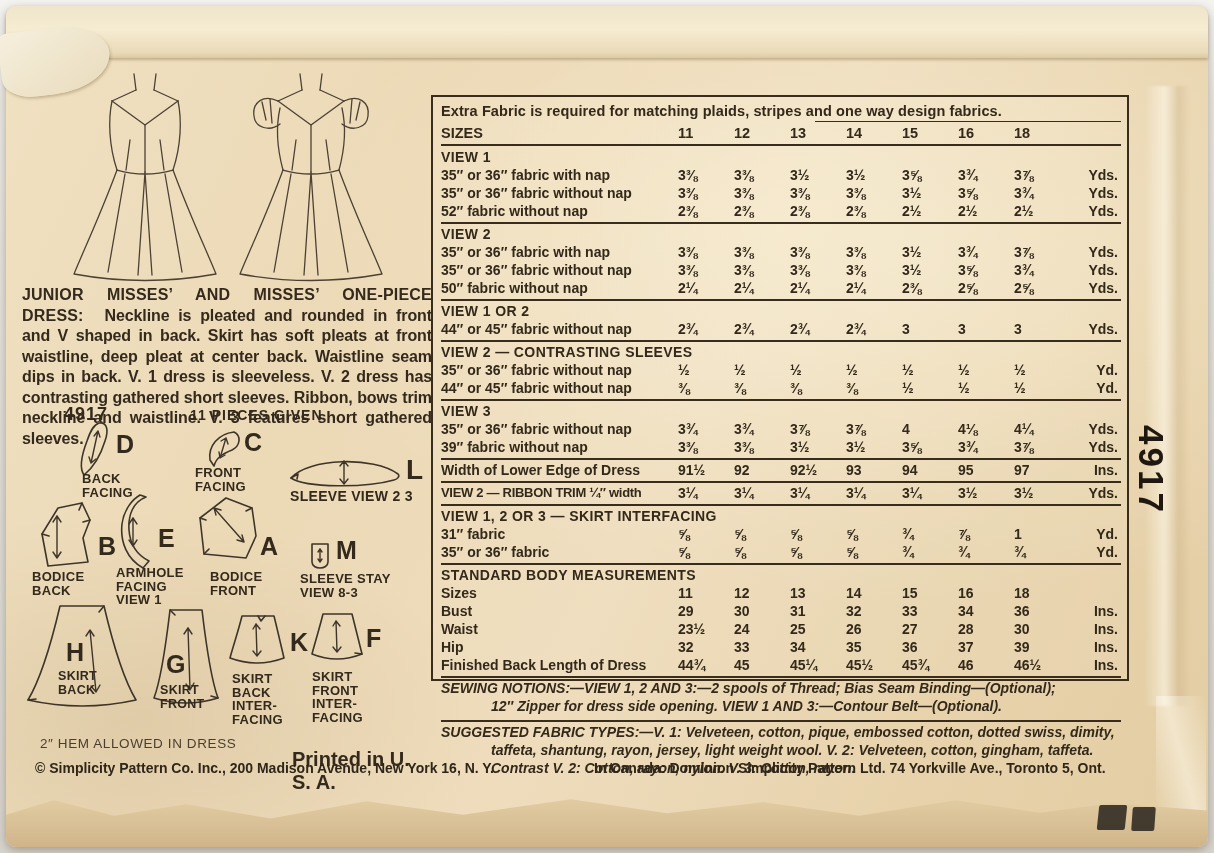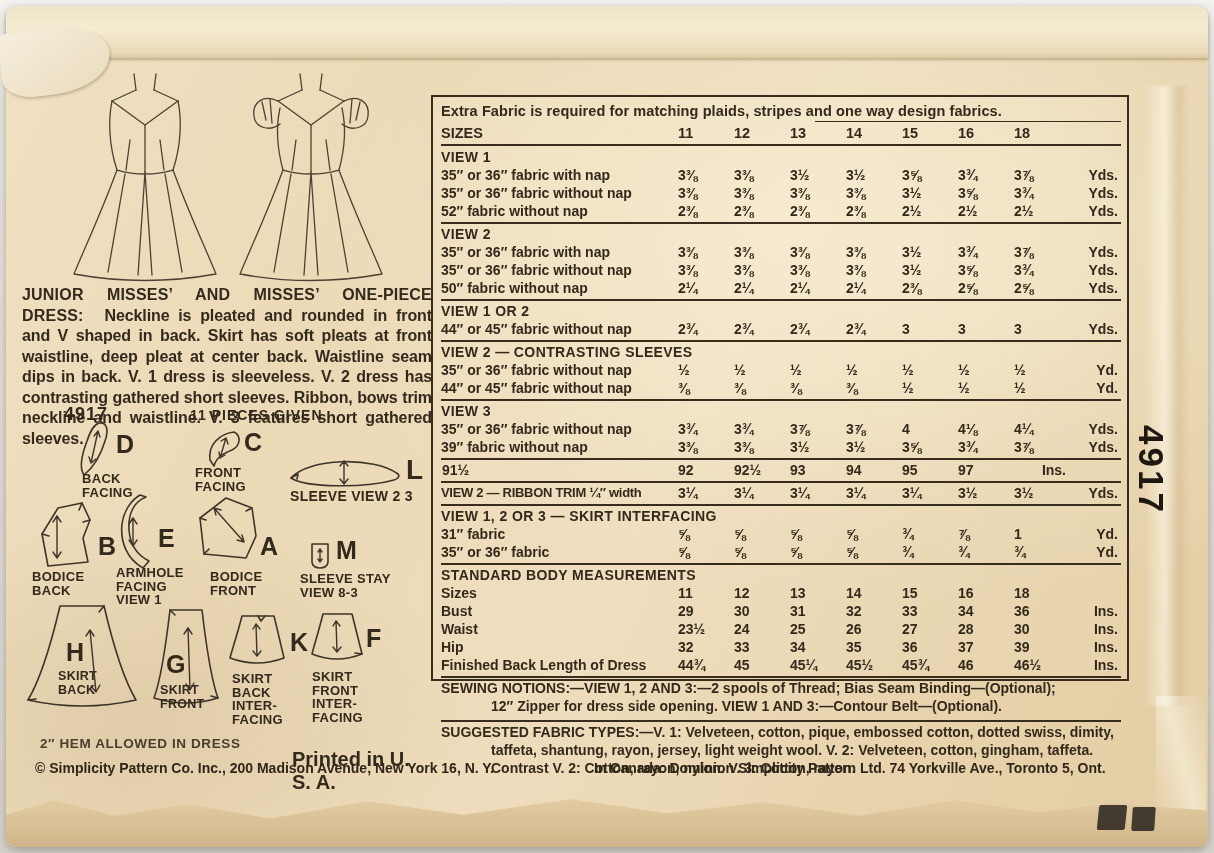--- a/index.html
+++ b/index.html
@@ -48,41 +48,41 @@
   .pieces-head .count { position:absolute; left:168px; top:3px; font-size:14px; letter-spacing:1px; }
 
   .pieces { position:absolute; left:14px; top:414px; width:414px; height:346px; }
   .pieces svg { position:absolute; }
   .pieces svg path { fill:none; stroke:#3e352a; stroke-width:1.6; stroke-linecap:round; stroke-linejoin:round; }
   .pieces svg path.ar { stroke-width:1.4; }
   .pc-letter { position:absolute; font-size:25px; font-weight:bold; letter-spacing:0; }
   .pc-label  { position:absolute; font-size:13px; font-weight:bold; line-height:13.5px;
                letter-spacing:0.3px; white-space:pre-line; }
   .pc-label.inside { font-size:12.5px; }
-  .hem-note { position:absolute; left:20px; top:316px; font-size:13.5px; font-weight:bold; letter-spacing:0.6px; color:#4a3f2e; }
+  .hem-note { position:absolute; left:20px; top:316px; font-size:13.5px; font-weight:normal; letter-spacing:0.6px; color:#4a3f2e; }
   .printed  { position:absolute; left:272px; top:328px; font-size:20px; font-weight:bold; }
 
   
   .fab-table { position:absolute; left:425px; top:89px; width:698px; height:586px;
                border:2px solid #382d1c; padding:3px 6px 0 8px;
                background:
                  radial-gradient(ellipse 500px 300px at 50% 20%, rgba(255,248,225,.25), rgba(255,248,225,0)),
                  rgba(250,240,215,.12); }
   .trow { display:grid; grid-template-columns:236px repeat(7,56px) 1fr;
           font-weight:bold; font-size:14px; line-height:18px; white-space:nowrap; color:#33291b; }
   .trow .lab { overflow:visible; }
   .trow .val { padding-left:1px; }
   .trow .unit { justify-self:end; padding-right:3px; }
   .trow.rule { border-top:2px solid #382d1c; margin-top:2px; padding-top:1px; }
   .trow.header { display:block; position:relative; font-size:14.5px; padding:2px 0 4px; letter-spacing:0.1px; }
   .trow.header::after { content:""; position:absolute; right:0; bottom:2px; width:45%; height:1.5px; background:#382d1c; }
   .trow.sizes { font-size:14.5px; border-bottom:2px solid #382d1c; padding-bottom:2px; margin-bottom:2px; }
   .trow.title .lab { grid-column:1 / -1; letter-spacing:0.4px; }
   .trow.compact .lab { font-size:13px; letter-spacing:-0.3px; }
-  .trow.block { display:block; padding:1px 0 3px; }
+  .trow.block { display:block; padding:1px 0 3px;font-style:italic; }
   .trow.block .bline { line-height:18px; }
   .trow.block .bline.cont { padding-left:50px; }
 
   
   .side-number { position:absolute; left:1083px; top:444px; width:124px; text-align:center;
                  transform:rotate(90deg); font-size:35px; font-weight:bold; letter-spacing:3px; color:#1e1811; }
   .copyright { position:absolute; left:0; top:754px; width:1202px; height:20px;
                font-size:14px; font-weight:bold; color:#2f2619; }
   .copyright .us { position:absolute; left:29px; }
   .copyright .canada { position:absolute; left:588px; }
@@ -386,20 +386,21 @@
             <span class="val">3⅜</span>
             <span class="val">3⅜</span>
             <span class="val">3½</span>
             <span class="val">3½</span>
             <span class="val">3⅝</span>
             <span class="val">3¾</span>
             <span class="val">3⅞</span>
             <span class="unit">Yds.</span>
           </div>
           <div class="trow data rule">
+            <span class="lab">Width of Lower Edge of Dress</span>
             <span class="val">91½</span>
             <span class="val">92</span>
             <span class="val">92½</span>
             <span class="val">93</span>
             <span class="val">94</span>
             <span class="val">95</span>
             <span class="val">97</span>
             <span class="unit">Ins.</span>
           </div>
           <div class="trow data rule compact">

